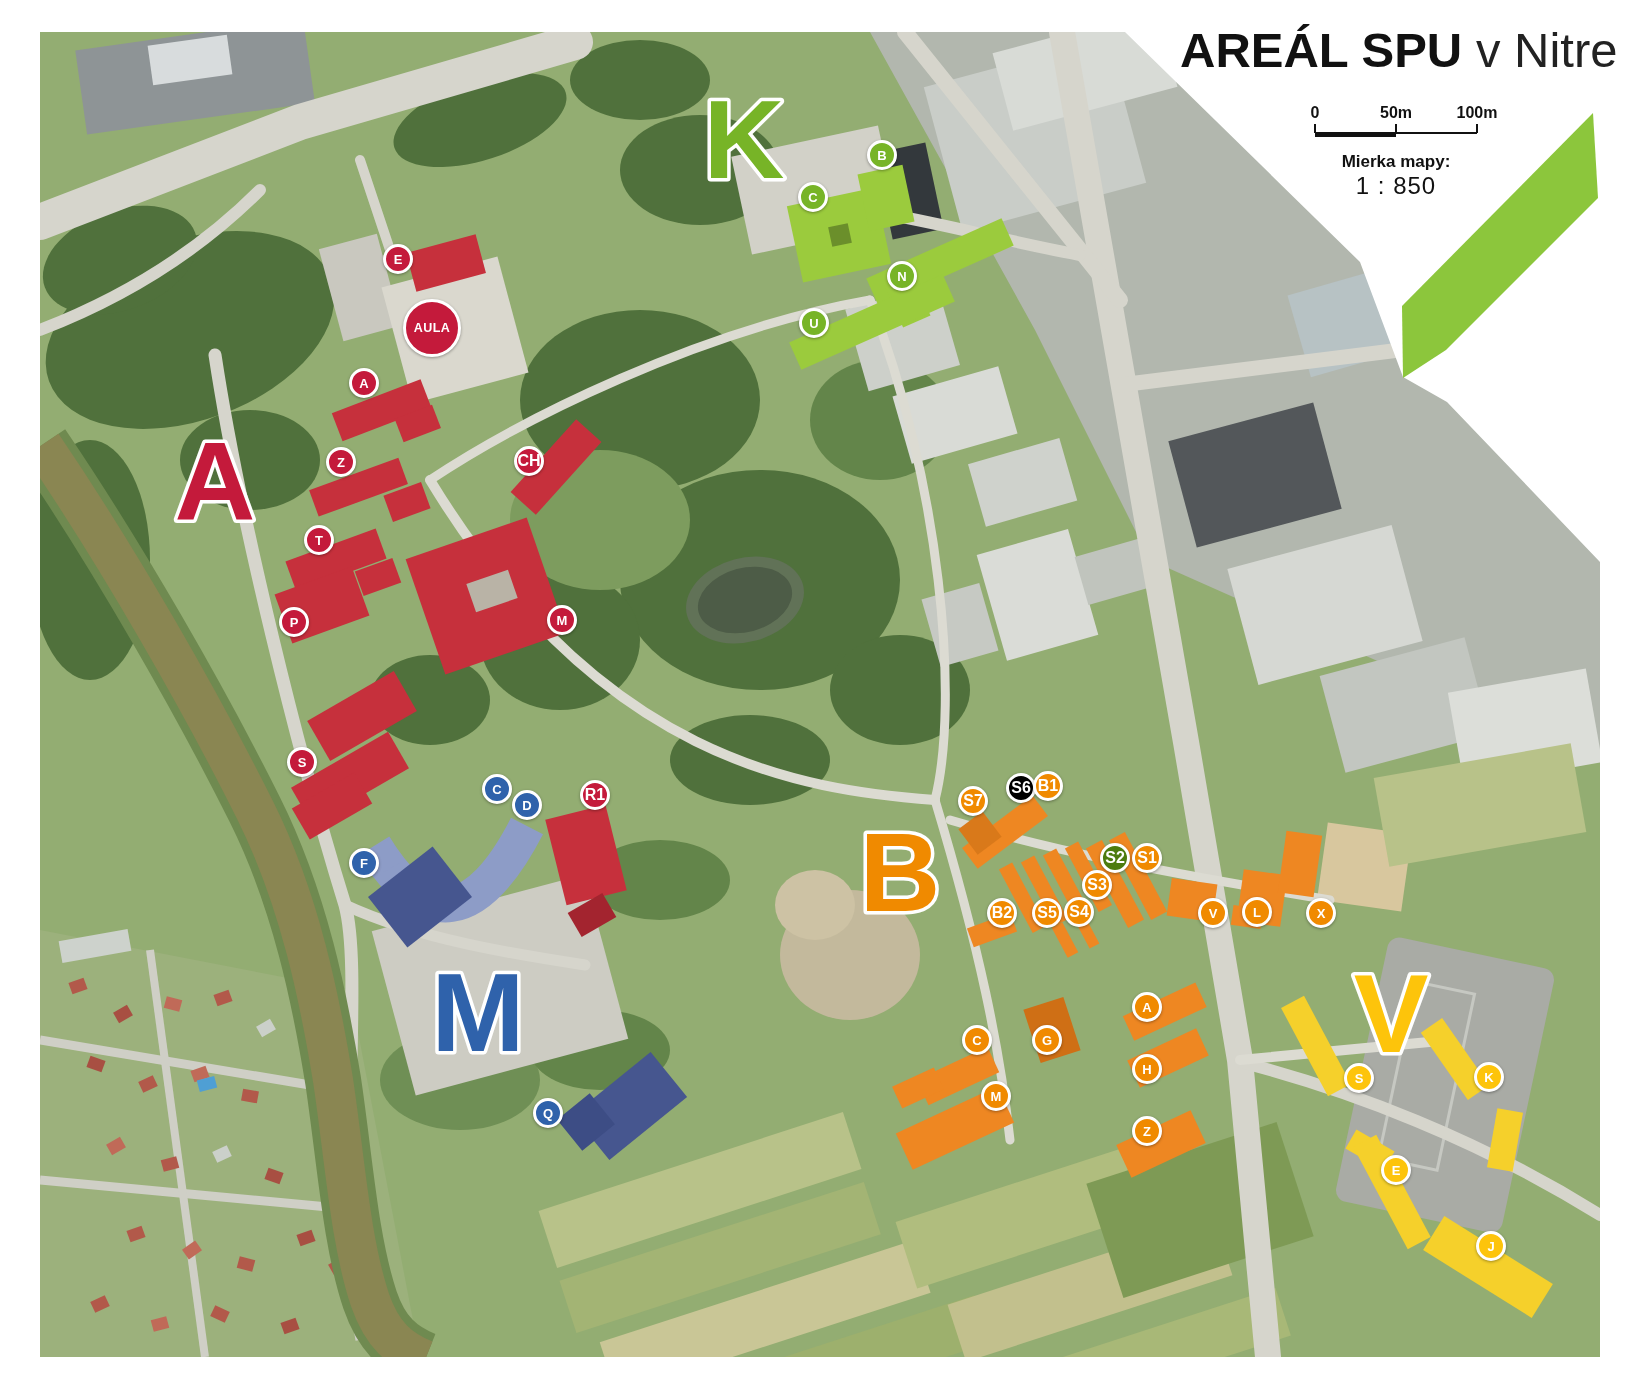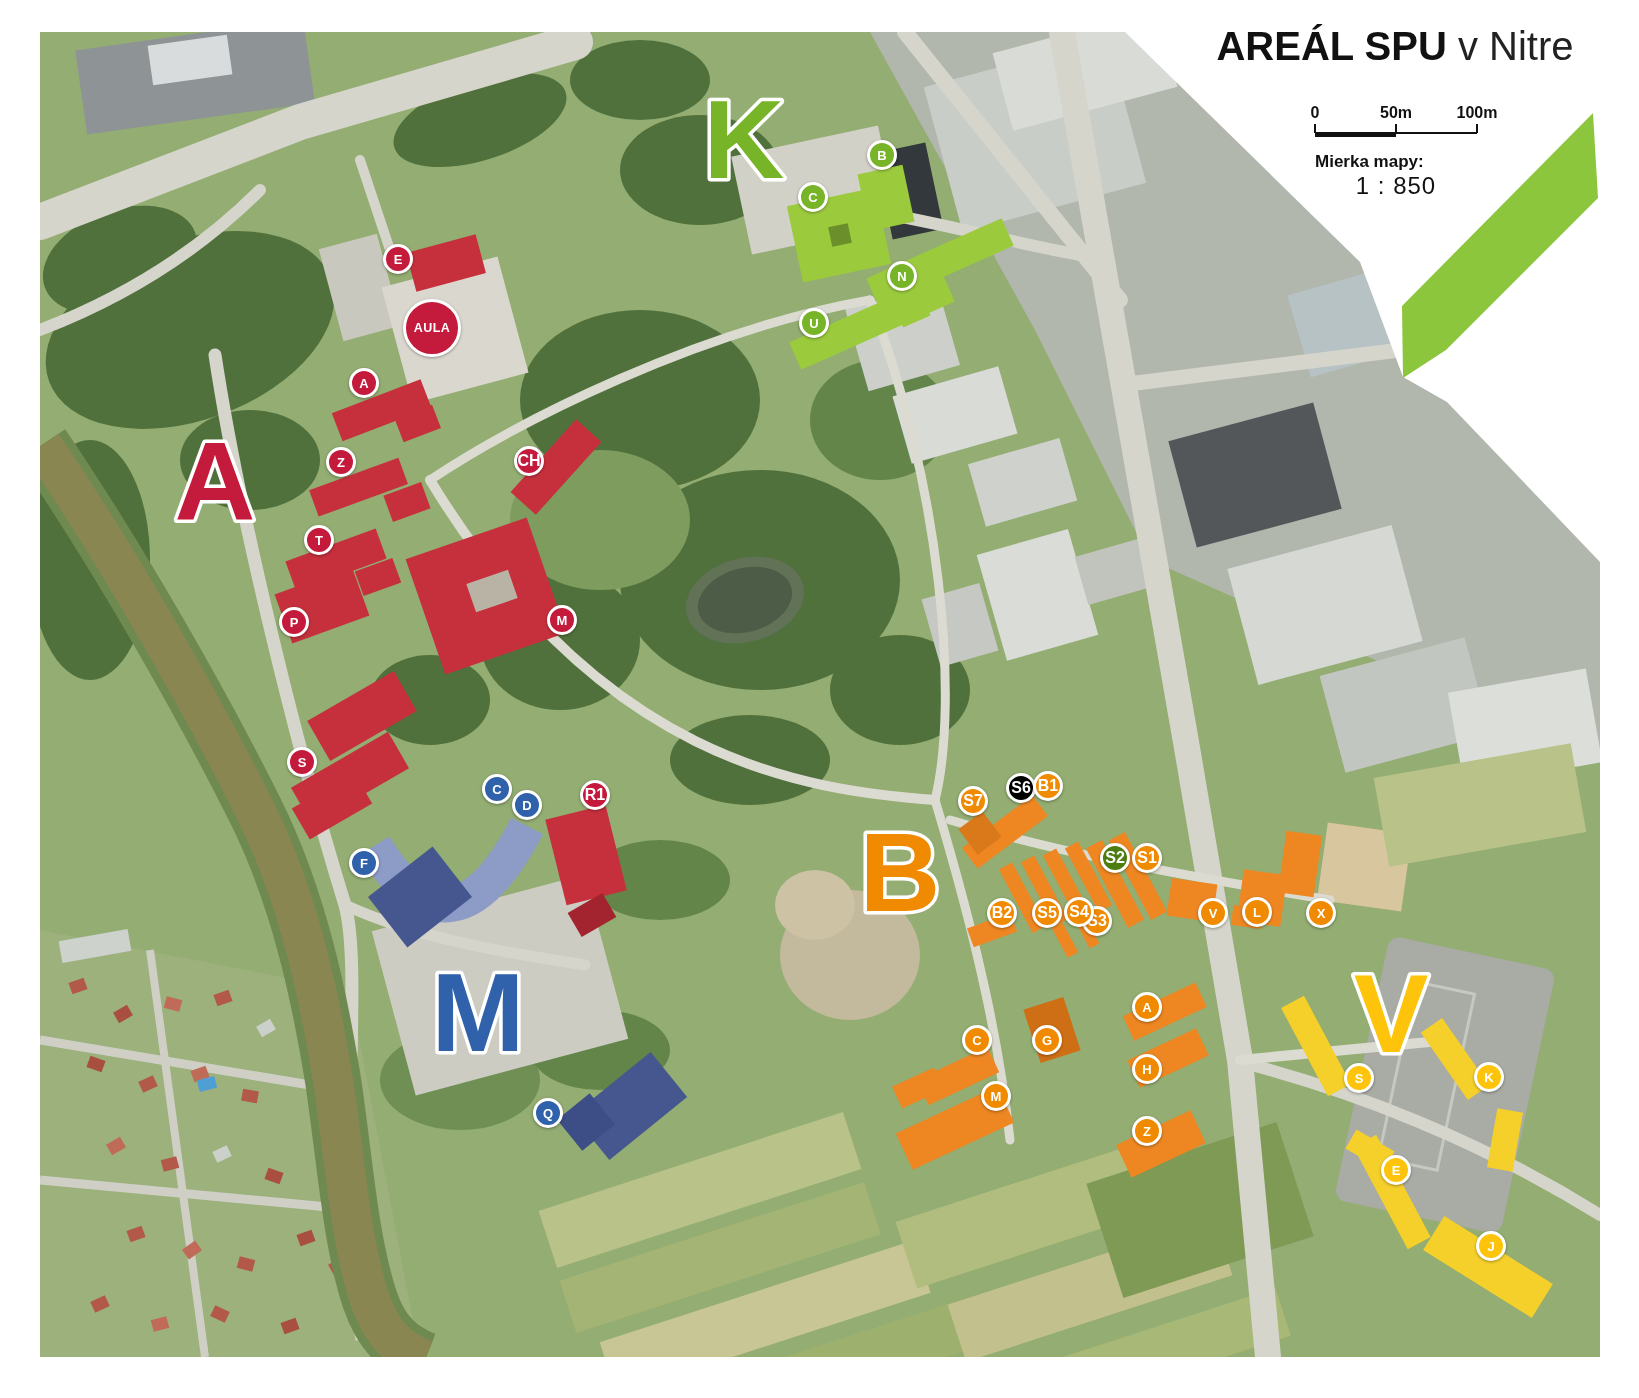--- a/index.html
+++ b/index.html
@@ -10,29 +10,29 @@
   .marker{position:absolute;width:30px;height:30px;border-radius:50%;border:3px solid #fff;
           box-sizing:border-box;display:flex;align-items:center;justify-content:center;
           color:#fff;font-weight:bold;font-size:13px;transform:translate(-50%,-50%);
           box-shadow:0 1px 3px rgba(0,0,0,.35);pointer-events:auto;cursor:pointer;line-height:1;}
   .marker.wide{font-size:16px;}
   .marker.big{width:58px;height:58px;font-size:12.5px;letter-spacing:.5px;}
   .section-letter{font-weight:bold;font-size:112px;stroke:#ffffff;stroke-width:7px;
                   paint-order:stroke;stroke-linejoin:round;text-anchor:middle;
                   font-family:"Liberation Sans","DejaVu Sans",sans-serif;}
   #titleblock{position:absolute;left:1180px;top:24px;width:430px;z-index:4;text-align:center;color:#111;}
-  #main-title{font-size:40px;line-height:1.1;white-space:nowrap;}
+  #main-title{font-size:49px;line-height:1.1;white-space:nowrap;}
   #main-title .tb{font-weight:800;}
   #main-title .tr{font-weight:400;color:#222;}
   .scalebar{position:absolute;left:1315px;top:104px;width:162px;height:36px;z-index:4;}
   .scalebar .sl{position:absolute;top:0;transform:translateX(-50%);font-weight:bold;font-size:16px;color:#111;}
   .scalebar .tick{position:absolute;top:20px;width:2px;height:9px;background:#111;transform:translateX(-50%);}
   .scalebar .barL{position:absolute;left:0;top:28px;width:50%;height:5px;background:#111;}
   .scalebar .barR{position:absolute;left:50%;top:28px;width:50%;height:2px;background:#111;}
-  .caption{position:absolute;left:1315px;top:152px;width:162px;
+  .caption{position:absolute;left:1315px;top:152px;width:162px;text-align:center;
            font-weight:bold;font-size:17px;color:#111;z-index:4;}
   .ratio{position:absolute;left:1315px;top:172px;width:162px;text-align:center;
          font-weight:normal;font-size:24px;color:#111;z-index:4;letter-spacing:1px;}
 </style>
 </head>
 <body>
 
 <div class="stage">
 
   <svg id="bg" viewBox="0 0 1639 1398">
@@ -276,21 +276,21 @@
       <div class="marker" style="left: 548px; top: 1113px; background: rgb(47, 98, 171);">Q</div>
       <div class="marker" style="left: 882px; top: 155px; background: rgb(119, 180, 39);">B</div>
       <div class="marker" style="left: 813px; top: 197px; background: rgb(119, 180, 39);">C</div>
       <div class="marker" style="left: 902px; top: 276px; background: rgb(119, 180, 39);">N</div>
       <div class="marker" style="left: 814px; top: 323px; background: rgb(119, 180, 39);">U</div>
       <div class="marker wide" style="left: 973px; top: 801px; background: rgb(240, 138, 0);">S7</div>
       <div class="marker wide" style="left: 1021px; top: 788px; background: #000000;">S6</div>
       <div class="marker wide" style="left: 1048px; top: 786px; background: rgb(240, 138, 0);">B1</div>
       <div class="marker wide" style="left: 1115px; top: 858px; background: #4d7c0f;">S2</div>
       <div class="marker wide" style="left: 1147px; top: 858px; background: rgb(240, 138, 0);">S1</div>
-      <div class="marker wide" style="left: 1097px; top: 885px; background: rgb(240, 138, 0); margin-top: 36px;">S3</div>
+      <div class="marker wide" style="left: 1097px; top: 885px; background: rgb(240, 138, 0);">S3</div>
       <div class="marker wide" style="left: 1002px; top: 913px; background: rgb(240, 138, 0);">B2</div>
       <div class="marker wide" style="left: 1047px; top: 913px; background: rgb(240, 138, 0);">S5</div>
       <div class="marker wide" style="left: 1079px; top: 912px; background: rgb(240, 138, 0);">S4</div>
       <div class="marker" style="left: 1213px; top: 913px; background: rgb(240, 138, 0);">V</div>
       <div class="marker" style="left: 1257px; top: 912px; background: rgb(240, 138, 0);">L</div>
       <div class="marker" style="left: 1321px; top: 913px; background: rgb(240, 138, 0);">X</div>
       <div class="marker" style="left: 1147px; top: 1007px; background: rgb(240, 138, 0);">A</div>
       <div class="marker" style="left: 977px; top: 1040px; background: rgb(240, 138, 0);">C</div>
       <div class="marker" style="left: 1047px; top: 1040px; background: rgb(240, 138, 0);">G</div>
       <div class="marker" style="left: 1147px; top: 1069px; background: rgb(240, 138, 0);">H</div>

